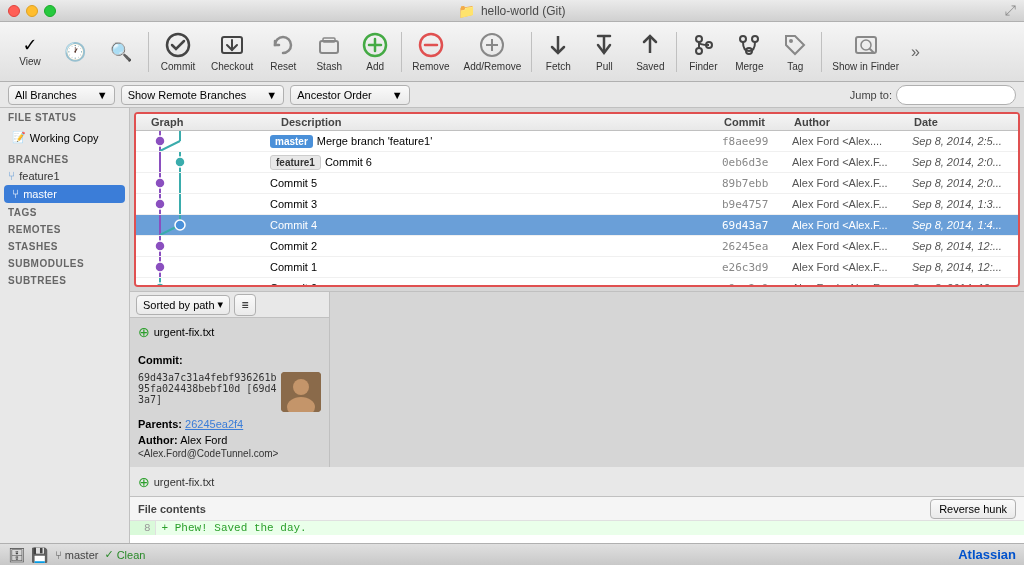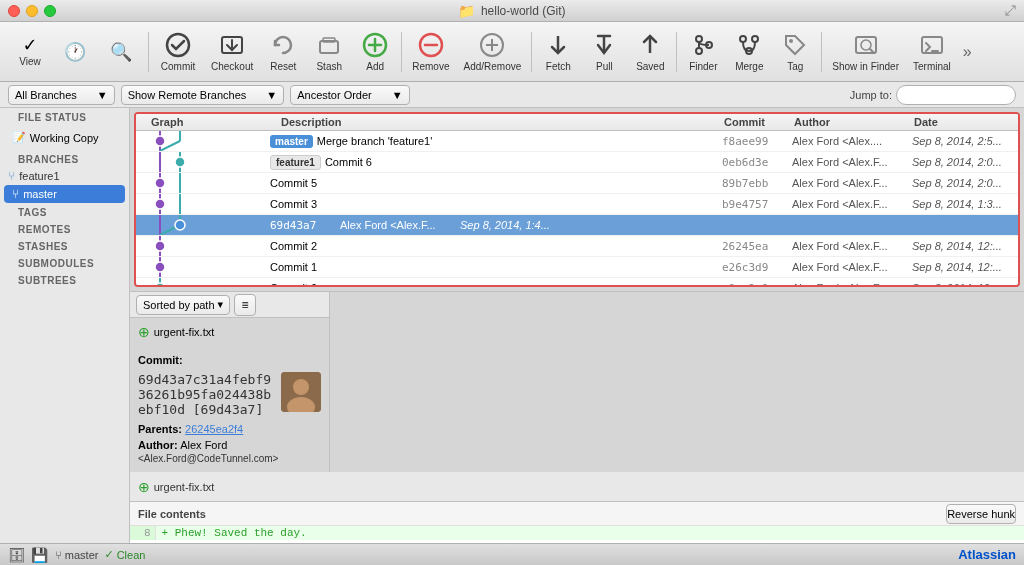--- a/index.html
+++ b/index.html
@@ -104,21 +104,21 @@
       background: #e8e8e8;
       border-right: 1px solid #c0c0c0;
       display: flex;
       flex-direction: column;
       overflow: hidden;
     }
     .sidebar-section-header {
       font-size: 10px;
       font-weight: bold;
       color: #666;
-      padding: 4px 8px 2px 18px;
+      padding: 4px 8px 2px 8px;
       text-transform: uppercase;
       letter-spacing: 0.5px;
     }
     .sidebar-item {
       display: flex;
       align-items: center;
       padding: 2px 8px;
       gap: 4px;
       cursor: pointer;
       font-size: 11px;
@@ -290,21 +290,21 @@
     }
     .commit-info-title { font-weight: bold; margin-bottom: 6px; }
     .commit-avatar {
       float: right;
       width: 40px; height: 40px;
       border-radius: 4px;
       background: #8a6a4a;
       overflow: hidden;
       margin-left: 4px;
     }
-    .commit-sha { font-family: monospace; font-size: 13px; color: #333; word-break: break-all; }
+    .commit-sha { font-family: monospace; font-size: 10px; color: #333; word-break: break-all; }
     .commit-info-row { margin-top: 4px; }
     .commit-info-label { font-weight: bold; }
     .commit-link { color: #3b7dd8; text-decoration: underline; cursor: pointer; }
 
     
     .diff-panel {
       flex: 1;
       display: flex;
       flex-direction: column;
       overflow: hidden;
@@ -318,21 +318,21 @@
       padding: 0 8px;
       gap: 4px;
     }
     .diff-filename { font-size: 11px; color: #333; display: flex; align-items: center; gap: 4px; }
     .diff-spacer { flex: 1; }
     .reverse-hunk-btn {
       height: 20px;
       background: linear-gradient(to bottom, #fafafa, #eaeaea);
       border: 1px solid #b0b0b0;
       border-radius: 4px;
-      padding: 0 0;
+      padding: 0 8px;
       font-size: 11px;
       cursor: pointer;
     }
     .diff-content {
       flex: 1;
       overflow: auto;
       font-family: 'Courier New', monospace;
       font-size: 11px;
       background: white;
     }
@@ -534,28 +534,20 @@
   <div class="toolbar-item" style="min-width:60px;">
     <svg width="28" height="28" viewBox="0 0 28 28">
       <rect x="4" y="6" width="20" height="16" rx="2" fill="none" stroke="#888" stroke-width="2"></rect>
       <circle cx="14" cy="14" r="5" fill="none" stroke="#888" stroke-width="1.5"></circle>
       <line x1="18" y1="18" x2="22" y2="22" stroke="#888" stroke-width="2" stroke-linecap="round"></line>
     </svg>
     <span class="toolbar-label">Show in Finder</span>
   </div>
 
 
-  <div class="toolbar-item">
-    <svg width="28" height="28" viewBox="0 0 28 28">
-      <rect x="4" y="6" width="20" height="16" rx="2" fill="none" stroke="#888" stroke-width="2"></rect>
-      <polyline points="8,12 12,16 8,20" fill="none" stroke="#888" stroke-width="2" stroke-linecap="round"></polyline>
-      <line x1="14" y1="20" x2="20" y2="20" stroke="#888" stroke-width="2" stroke-linecap="round"></line>
-    </svg>
-    <span class="toolbar-label">Terminal</span>
-  </div>
   <div class="toolbar-more">»</div>
 </div>
 
 <div class="filterbar">
   <div class="filter-select">
     <span>All Branches</span>
     <span>▼</span>
   </div>
   <div class="filter-select">
     <span>Show Remote Branches</span>
@@ -688,20 +680,23 @@
       </div>
 
       <div class="commit-row selected">
         <div class="commit-graph-cell">
           <svg width="120" height="20">
             <line x1="20" y1="0" x2="20" y2="20" stroke="#8a4fbf" stroke-width="2"></line>
             <line x1="40" y1="0" x2="40" y2="10" stroke="#3aacac" stroke-width="2"></line>
             <line x1="40" y1="10" x2="20" y2="20" stroke="#3aacac" stroke-width="2"></line>
             <circle cx="40" cy="10" r="5" fill="#4a90d9" stroke="white" stroke-width="1.5"></circle>
           </svg>
+        </div>
+        <div class="commit-desc-cell">
+          <span>Commit 4</span>
         </div>
         <div class="commit-hash">69d43a7</div>
         <div class="commit-author">Alex Ford &lt;Alex.F...</div>
         <div class="commit-date">Sep 8, 2014, 1:4...</div>
       </div>
 
       <div class="commit-row">
         <div class="commit-graph-cell">
           <svg width="120" height="20">
             <line x1="20" y1="0" x2="20" y2="10" stroke="#8a4fbf" stroke-width="2"></line>

